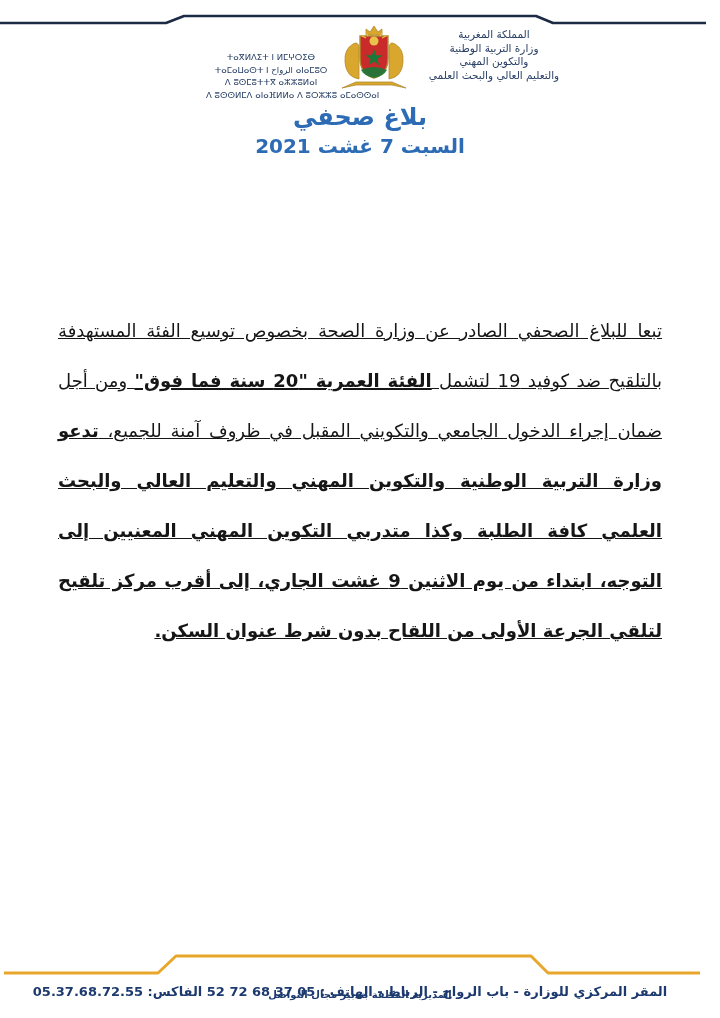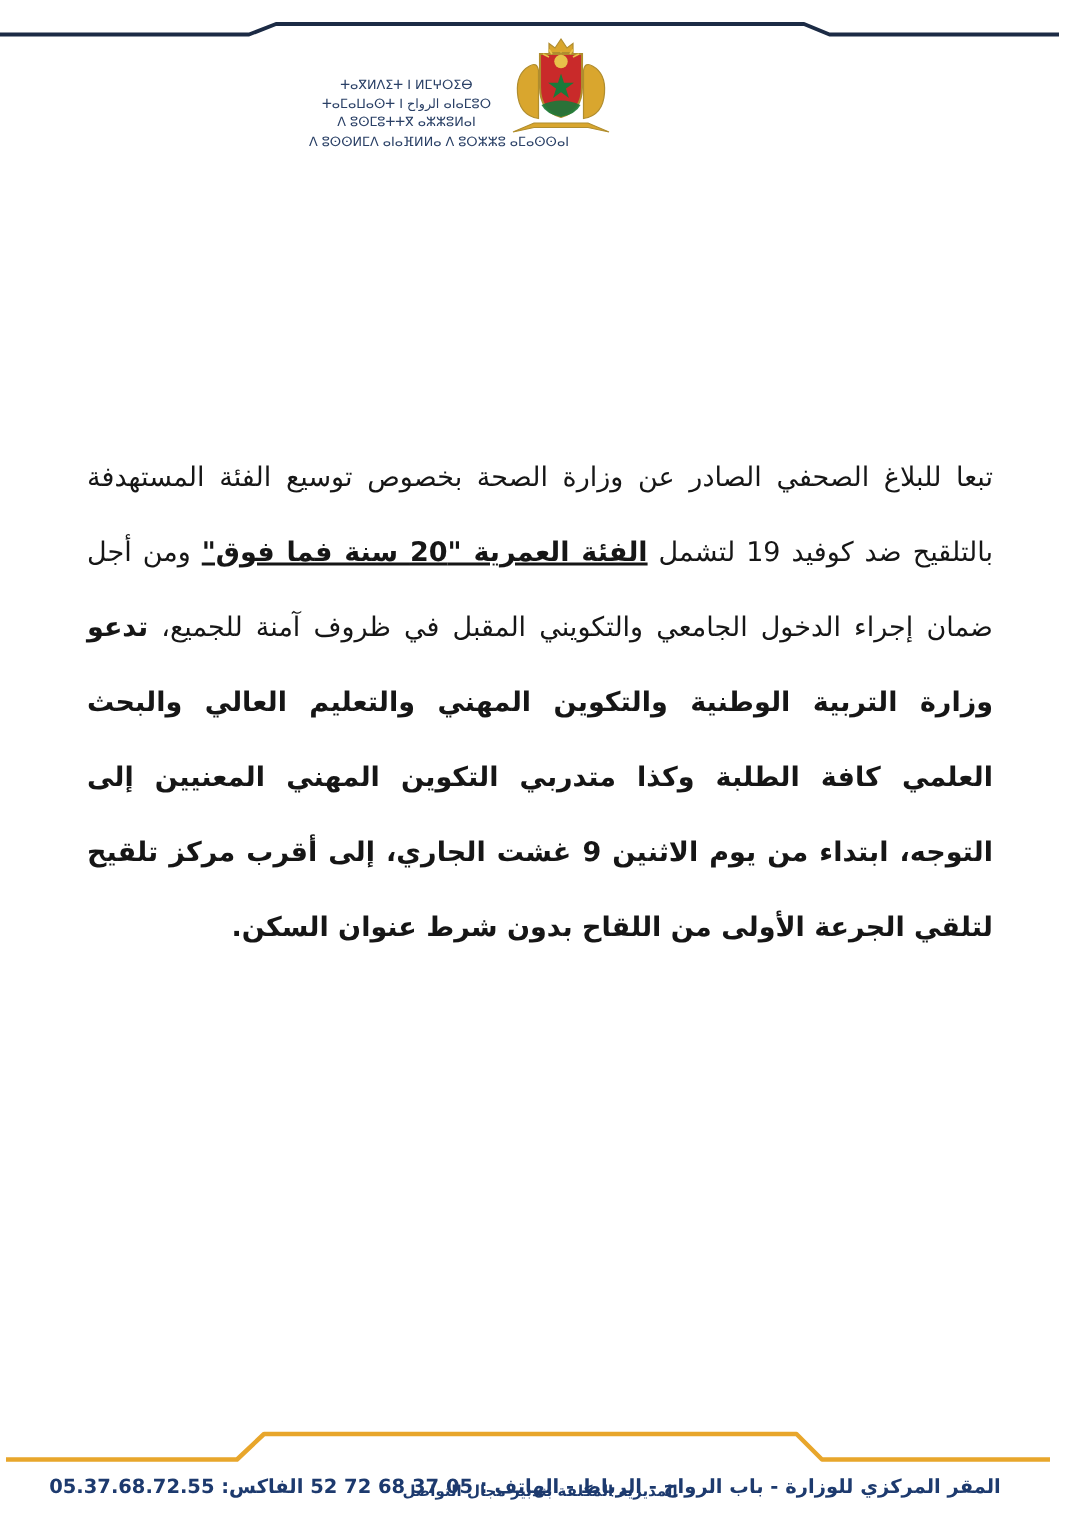--- a/index.html
+++ b/index.html
@@ -33,24 +33,24 @@
   .press-title{
     color:var(--title_blue,#2d6cb5);
     font-size:24px;font-weight:bold;line-height:30px;
   }
   .press-date{
     color:var(--title_blue,#2d6cb5);
     font-size:20px;font-weight:bold;line-height:28px;
   }
   
   .body-text{
-    position:absolute;top:294px;left:58px;right:58px;
+    position:absolute;top:306px;left:58px;right:58px;
     direction:rtl;text-align:justify;
     color:var(--body_text,#161616);
-    font-size:18px;line-height:50px;
+    font-size:18px;line-height:50px;text-decoration:underline;
   }
   .body-text p{margin:0;}
   .body-text p + p{margin-top:30px;}
   .seg-bold{font-weight:bold;}
   .seg-bold-underline{font-weight:bold;text-decoration:underline;text-decoration-thickness:2px;}
   
   .footer-ribbon{position:absolute;top:944px;left:0;}
   .footer-dept{
     position:absolute;top:954px;left:0;width:720px;
     text-align:center;direction:rtl;
@@ -95,22 +95,32 @@
       <circle cx="38" cy="17" r="4.5" fill="#e8c24a"></circle>
       <path d="M30,14 l-4,-2 M38,11 v-0.5 M46,14 l4,-2 M32,12 l-2,-3 M44,12 l2,-3" stroke="#e8c24a" stroke-width="1.2"></path>
 
       <path d="M25,46 Q38,40 51,46 Q48,52 38,54 Q28,52 25,46 Z" fill="#1a7a3a" opacity="0.9"></path>
 
       <path d="M38,25 L32.7,41.3 L46.6,31.2 L29.4,31.2 L43.3,41.3 Z" fill="#1a7a3a"></path>
 
       <path d="M6,64 L20,58 H56 L70,64 L56,61 H20 Z" fill="#d9a62e" stroke="#b08d2e" stroke-width="0.8"></path>
     </svg>
 
+    <div class="ministry-block">
+      <div>المملكة المغربية</div>
+      <div>وزارة التربية الوطنية</div>
+      <div>والتكوين المهني</div>
+      <div>والتعليم العالي والبحث العلمي</div>
+    </div>
   </div>
 
+  <div class="title-block">
+    <div class="press-title">بلاغ صحفي</div>
+    <div class="press-date">السبت 7 غشت 2021</div>
+  </div>
 
   <div class="body-text">
     <p><span>تبعا للبلاغ الصحفي الصادر عن وزارة الصحة بخصوص توسيع الفئة المستهدفة بالتلقيح ضد كوفيد 19 لتشمل </span><span class="seg-bold-underline">الفئة العمرية "20 سنة فما فوق"</span><span> ومن أجل ضمان إجراء الدخول الجامعي والتكويني المقبل في ظروف آمنة للجميع، </span><span class="seg-bold">تدعو وزارة التربية الوطنية والتكوين المهني والتعليم العالي والبحث العلمي كافة الطلبة وكذا متدربي التكوين المهني المعنيين إلى التوجه، ابتداء من يوم الاثنين 9 غشت الجاري، إلى أقرب مركز تلقيح لتلقي الجرعة الأولى من اللقاح بدون شرط عنوان السكن.</span></p>
   </div>
 
   <svg class="footer-ribbon" width="720" height="40">
     <path d="M4,29 H158 L176,12 H531 L548,29 H700" fill="none" stroke="#e8a62b" stroke-width="3" stroke-linejoin="round"></path>
   </svg>
   <div class="footer-dept">المديرية المكلفة بتدبير مجال التواصل</div>
   <div class="footer-address">المقر المركزي للوزارة - باب الرواح - الرباط - الهاتف : 05 37 68 72 52 الفاكس: 05.37.68.72.55</div>

